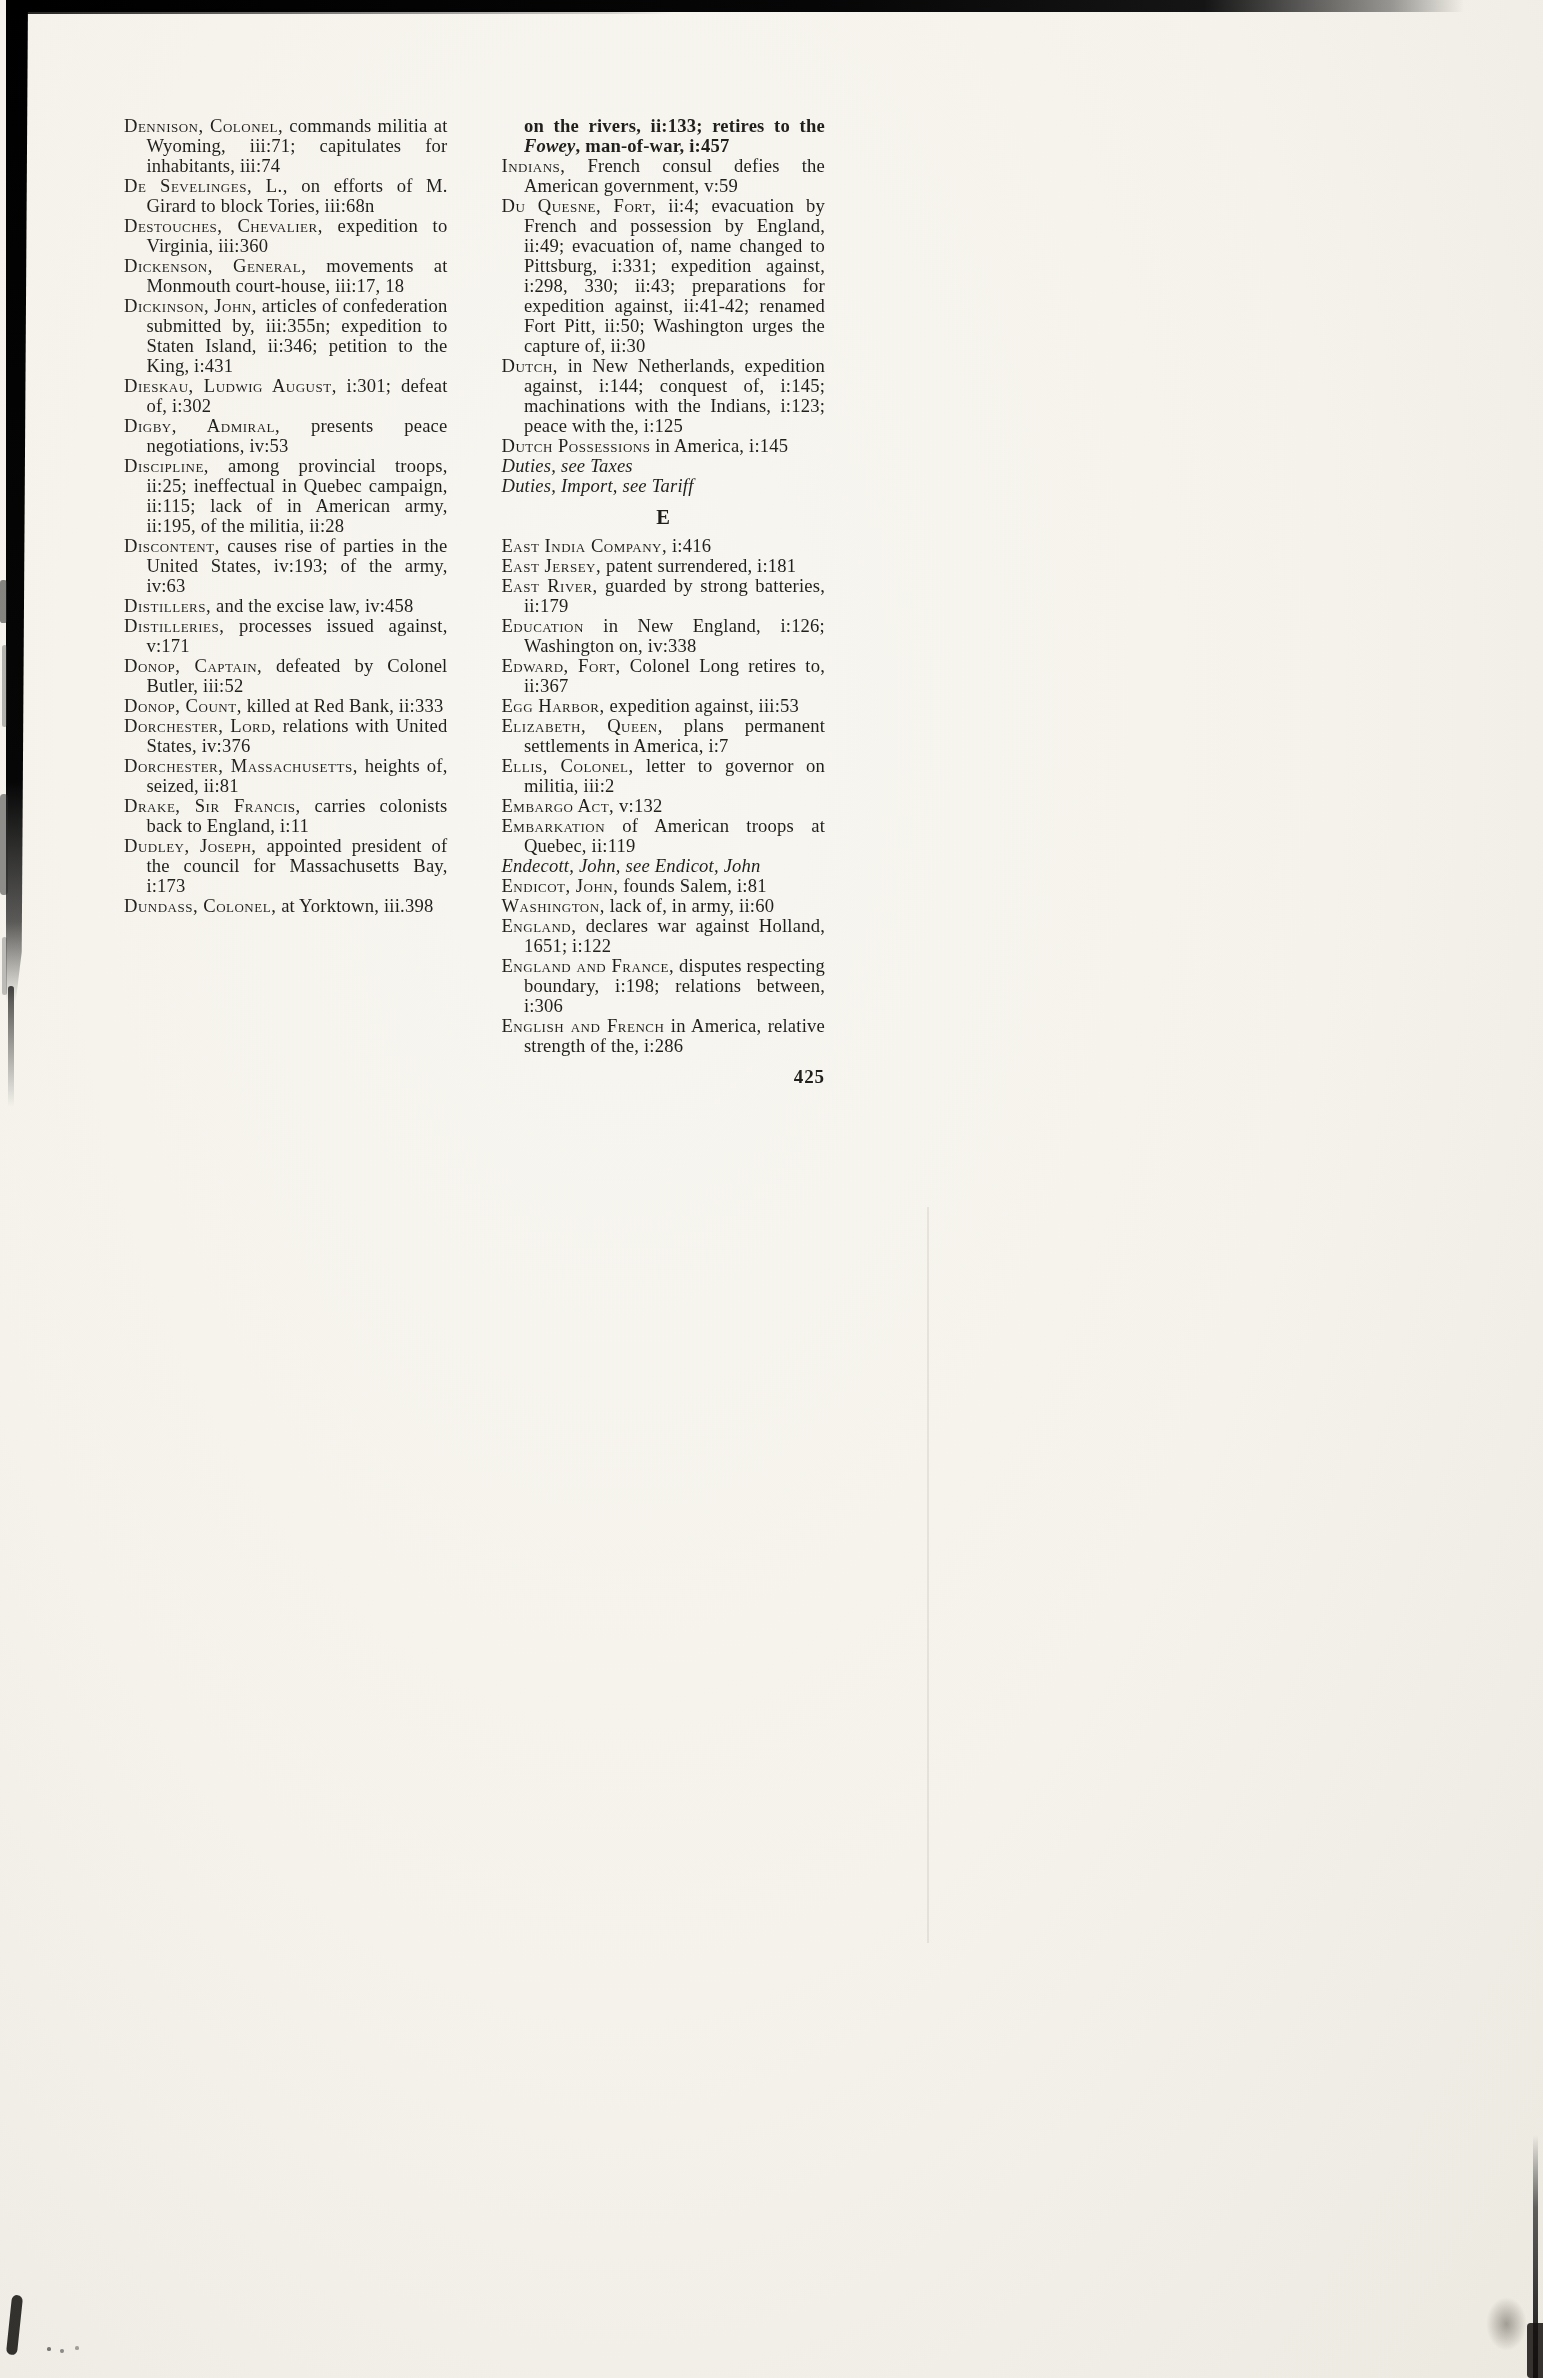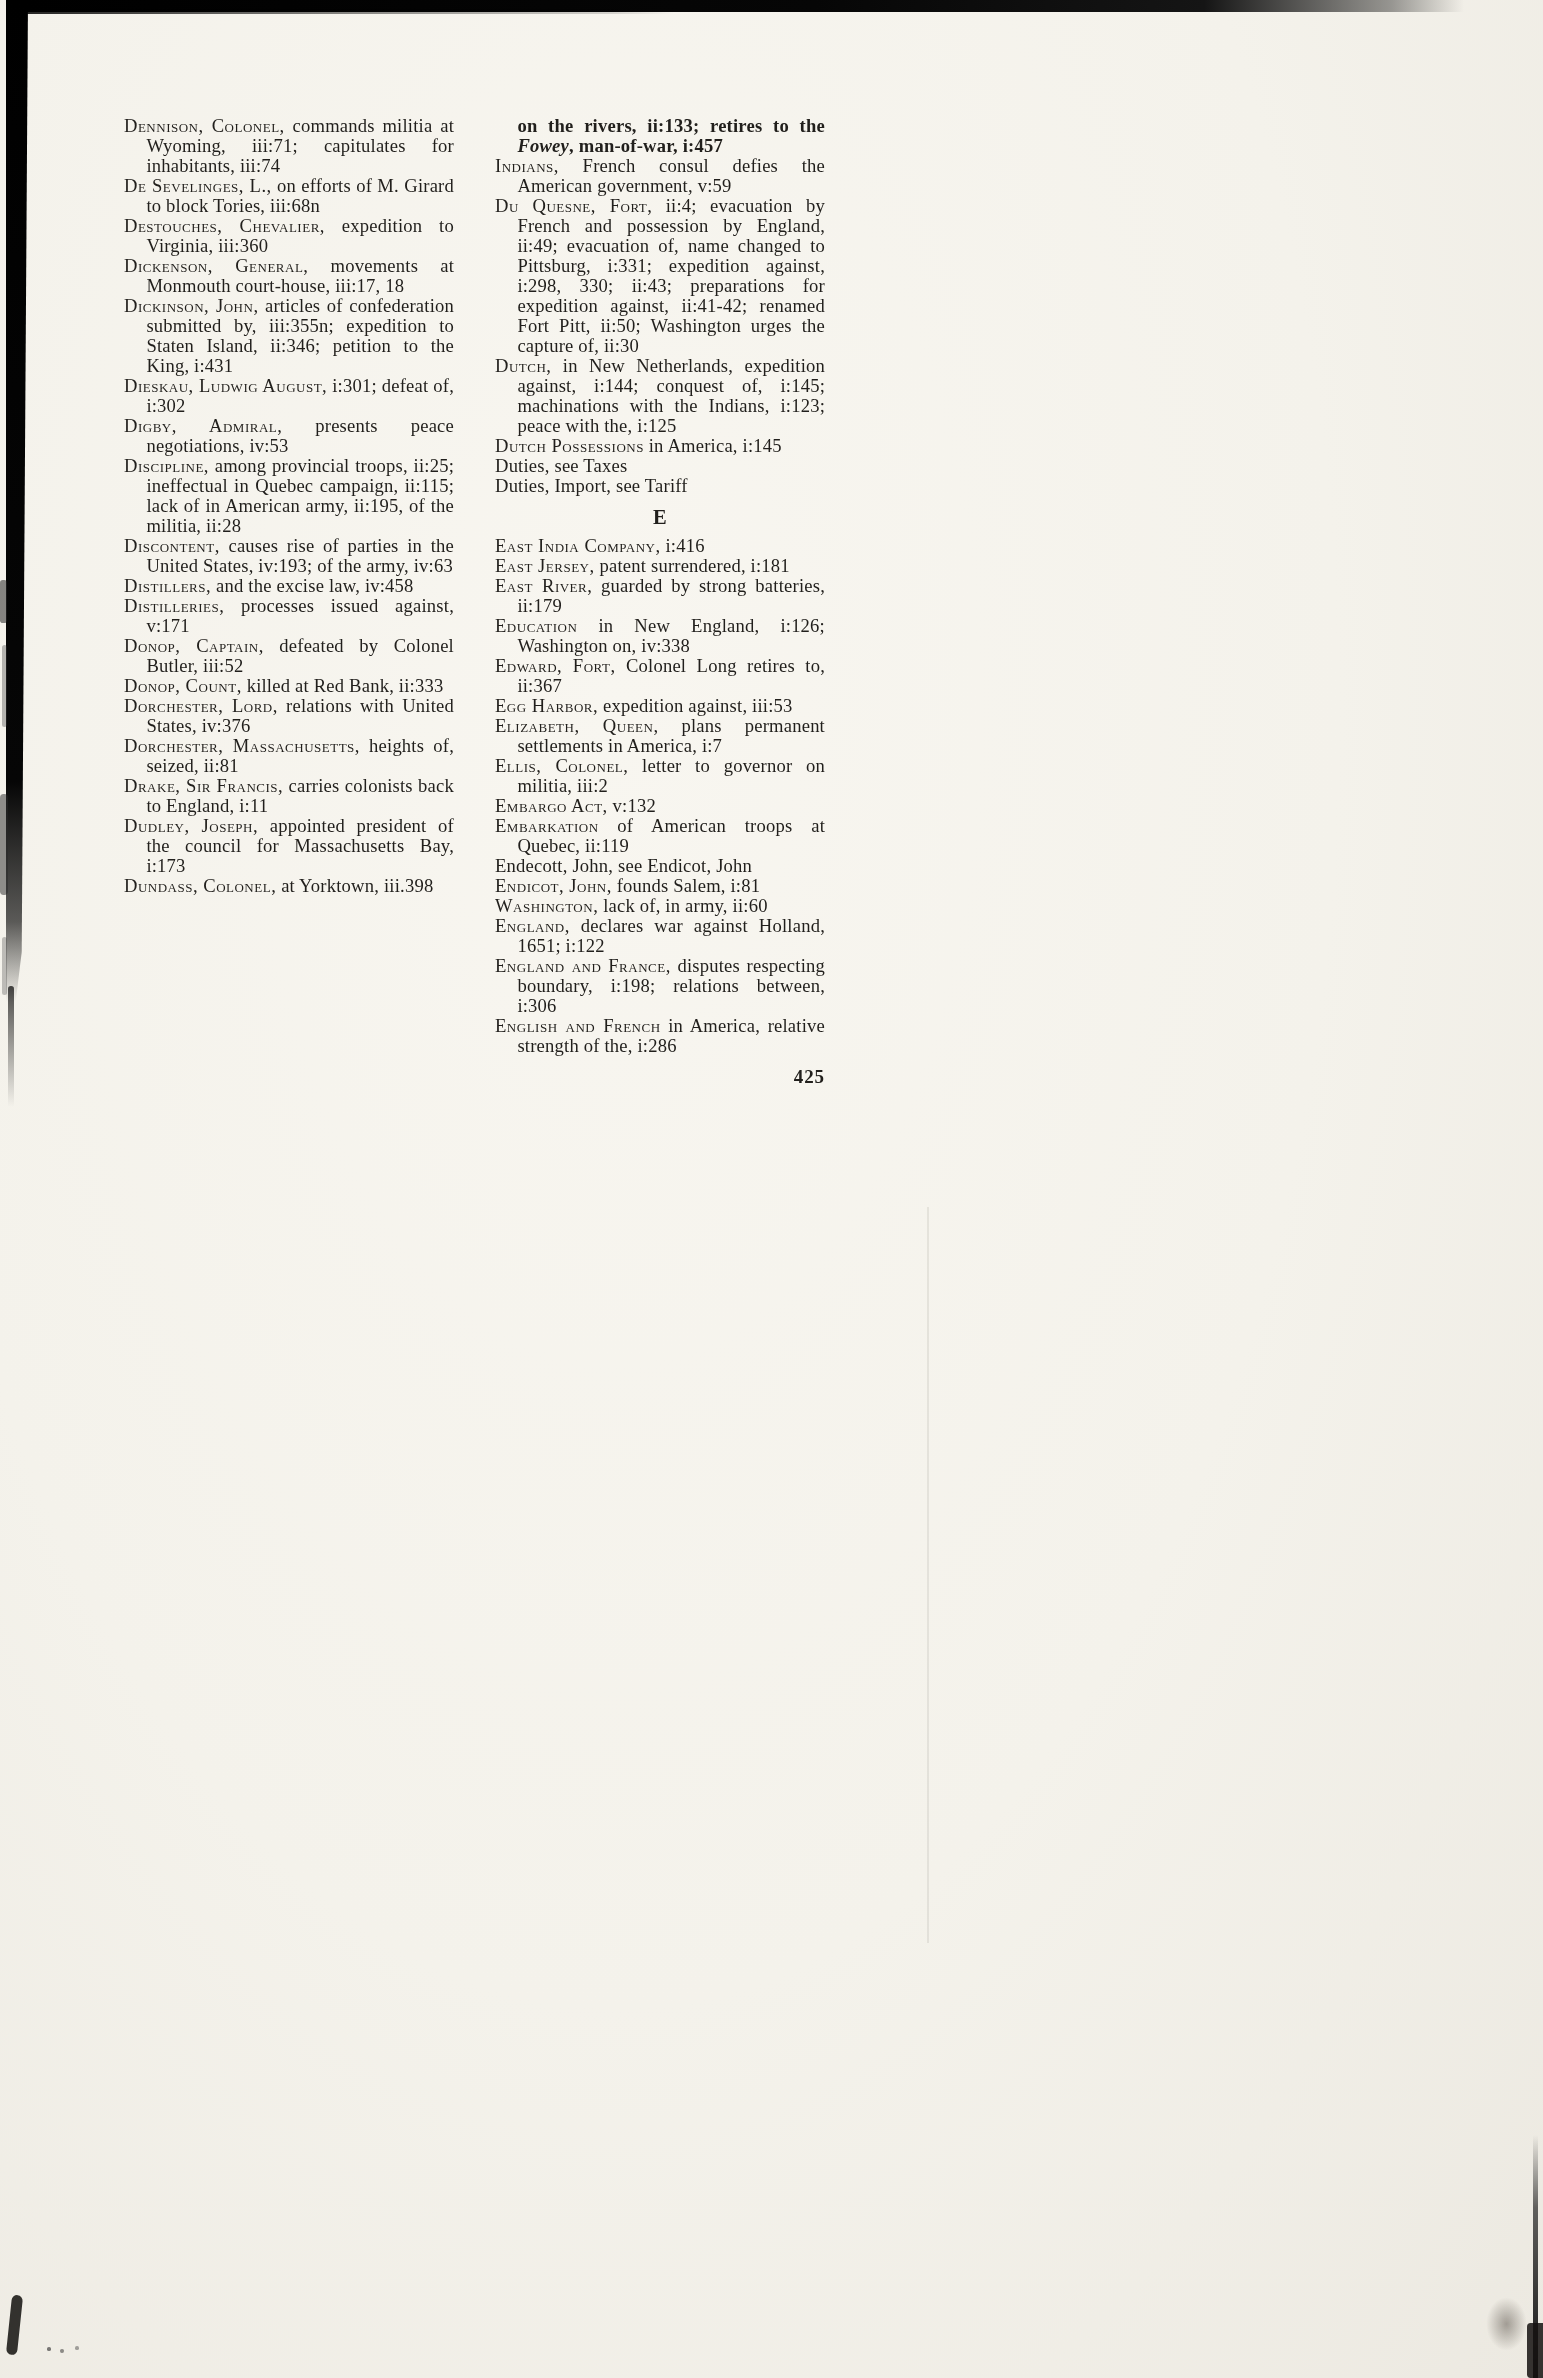--- a/index.html
+++ b/index.html
@@ -66,35 +66,35 @@
     background: rgba(80,75,65,0.10);
   }
 
   
   .textblock {
     position: absolute;
     left: 124px;
     top: 116px;
     width: 701px;
   }
-  .columns { display: flex; gap: 41px; }
+  .columns { display: flex; gap: 54px; }
   .col {
     width: 333px;
     font-size: 18.6px;
     line-height: 20px;
     text-align: justify;
     letter-spacing: 0.2px;
   }
   .entry {
     padding-left: 22.4px;
     text-indent: -22.4px;
     margin: 0;
   }
   .entry.continuation { text-indent: 0; font-weight: bold; }
-  .entry.italic { }
+  .entry.italic { font-style: italic; }
   .head {
     font-variant: small-caps;
     letter-spacing: 0.5px;
   }
   .section-heading {
     text-align: center;
     font-weight: bold;
     font-size: 20.5px;
     padding: 0; text-indent: 0;
     margin: 11.2px 0 8.4px 0;

